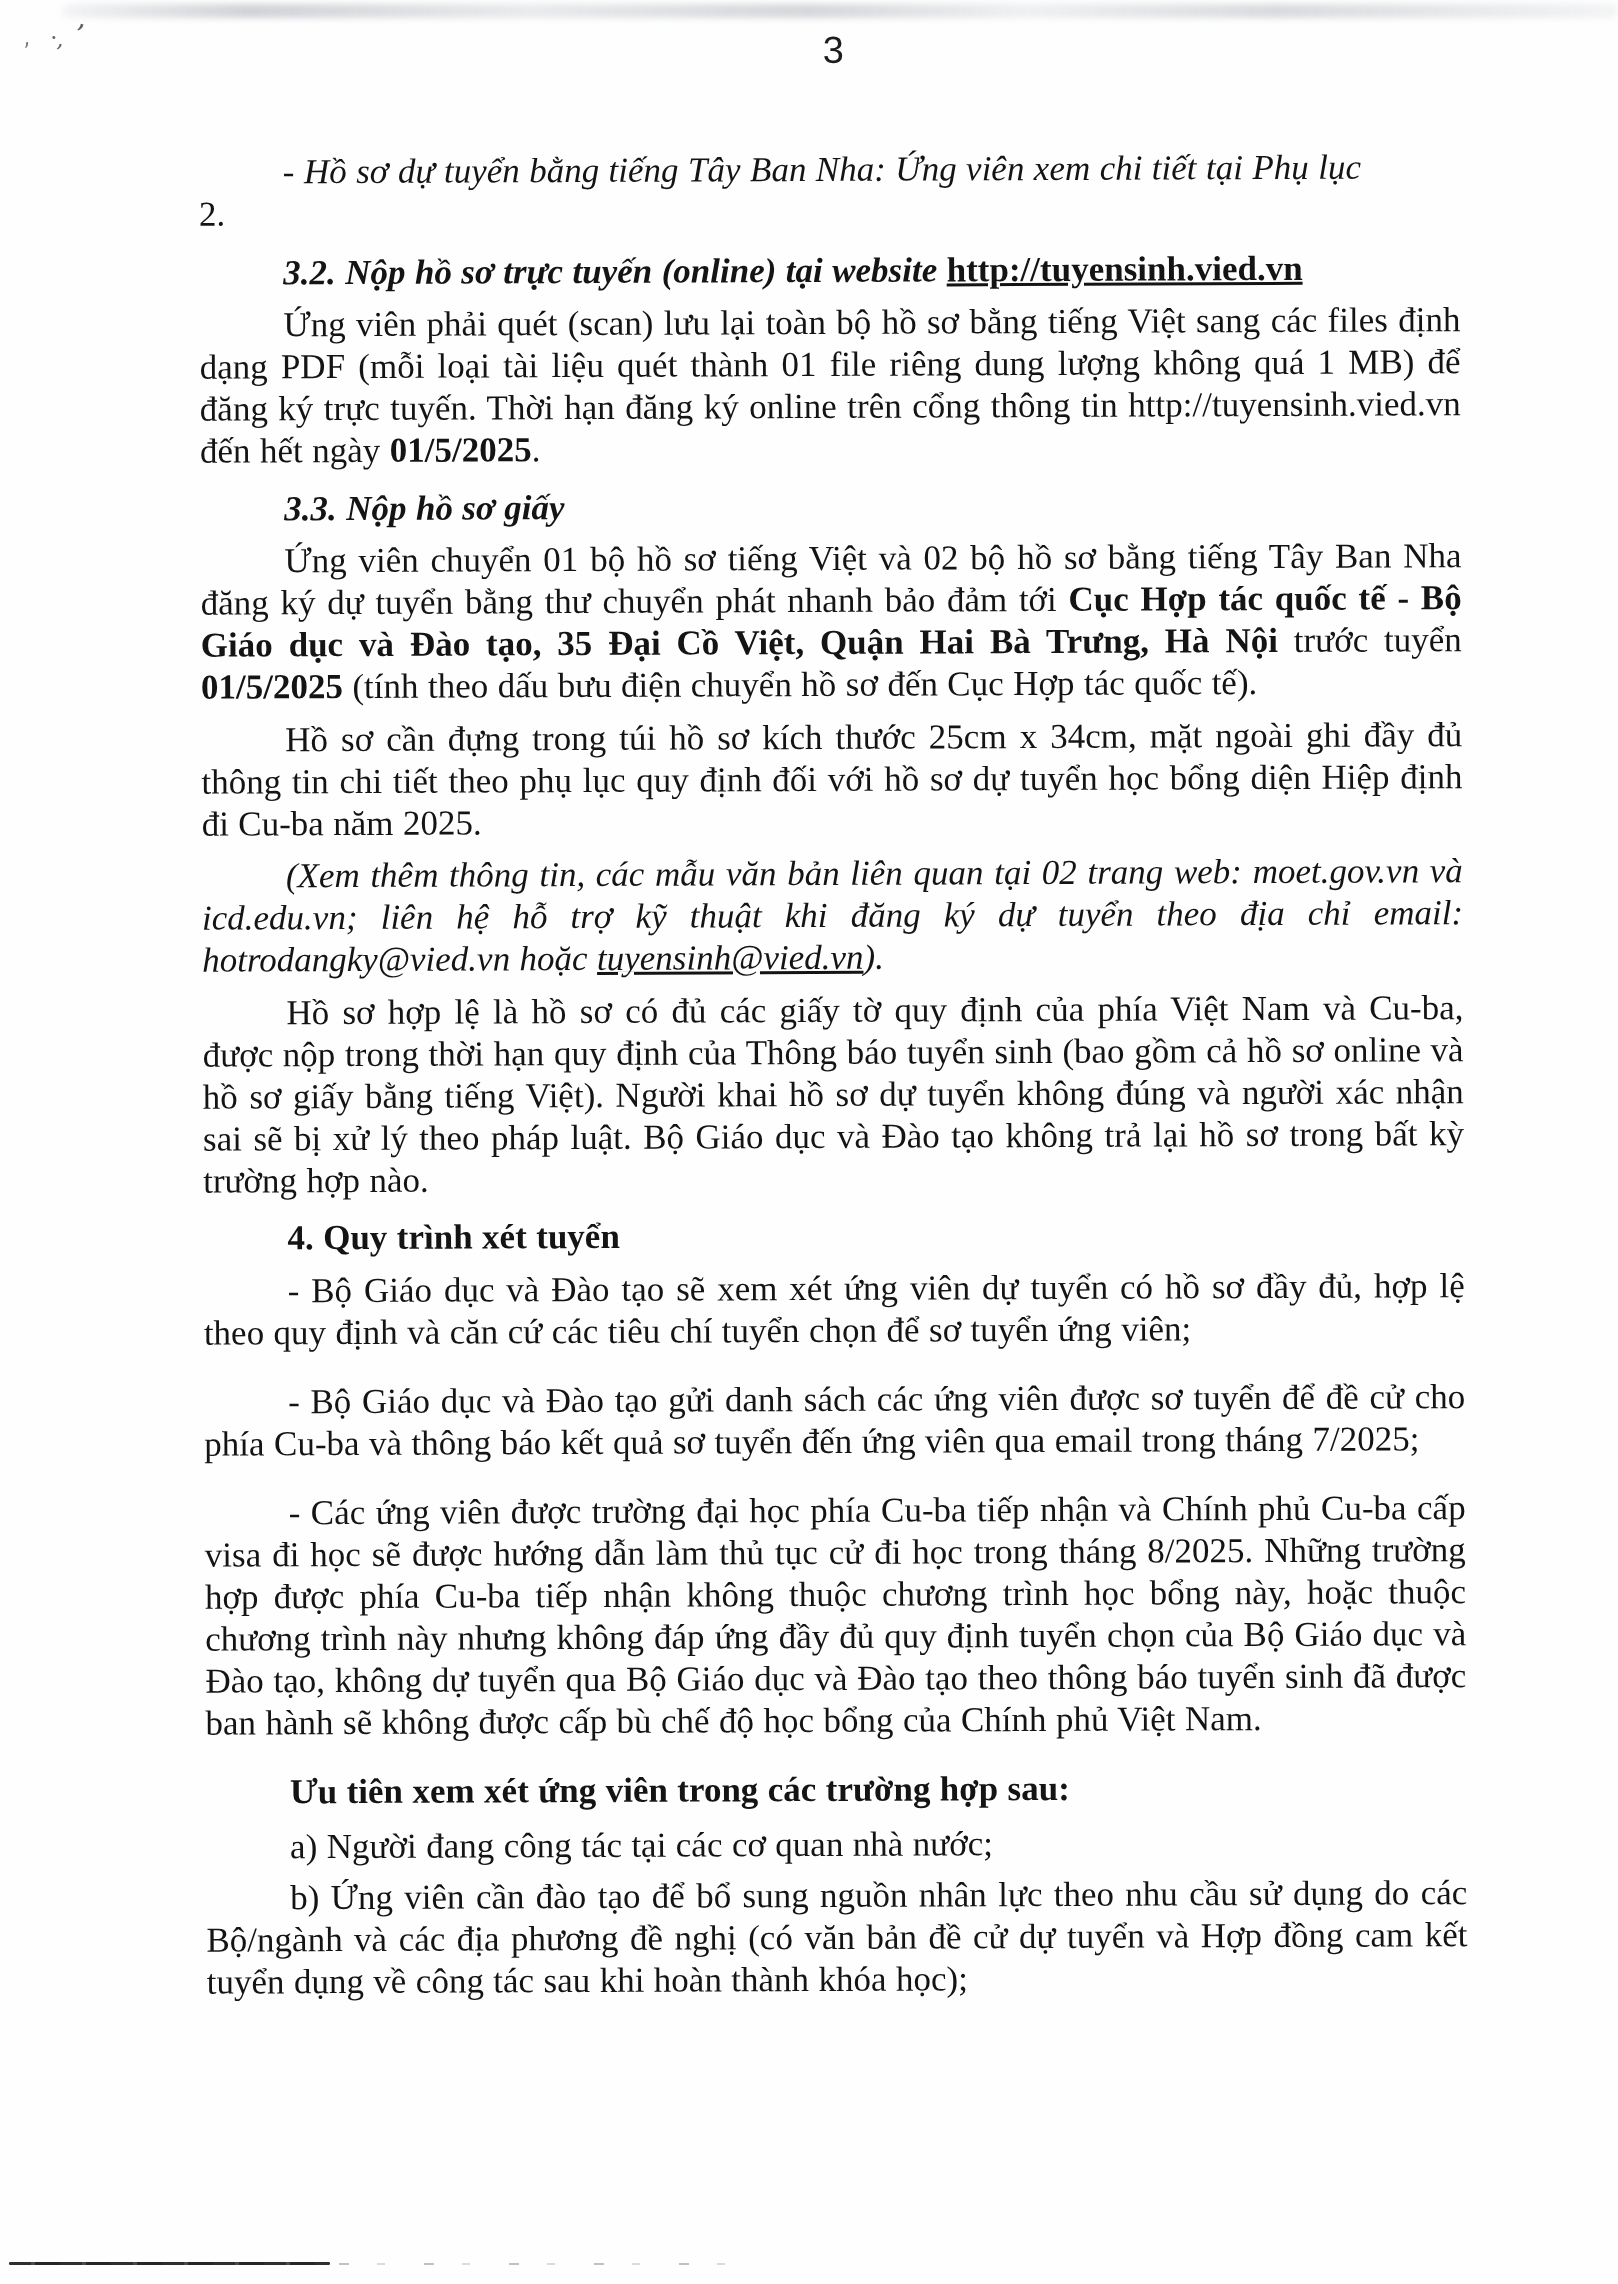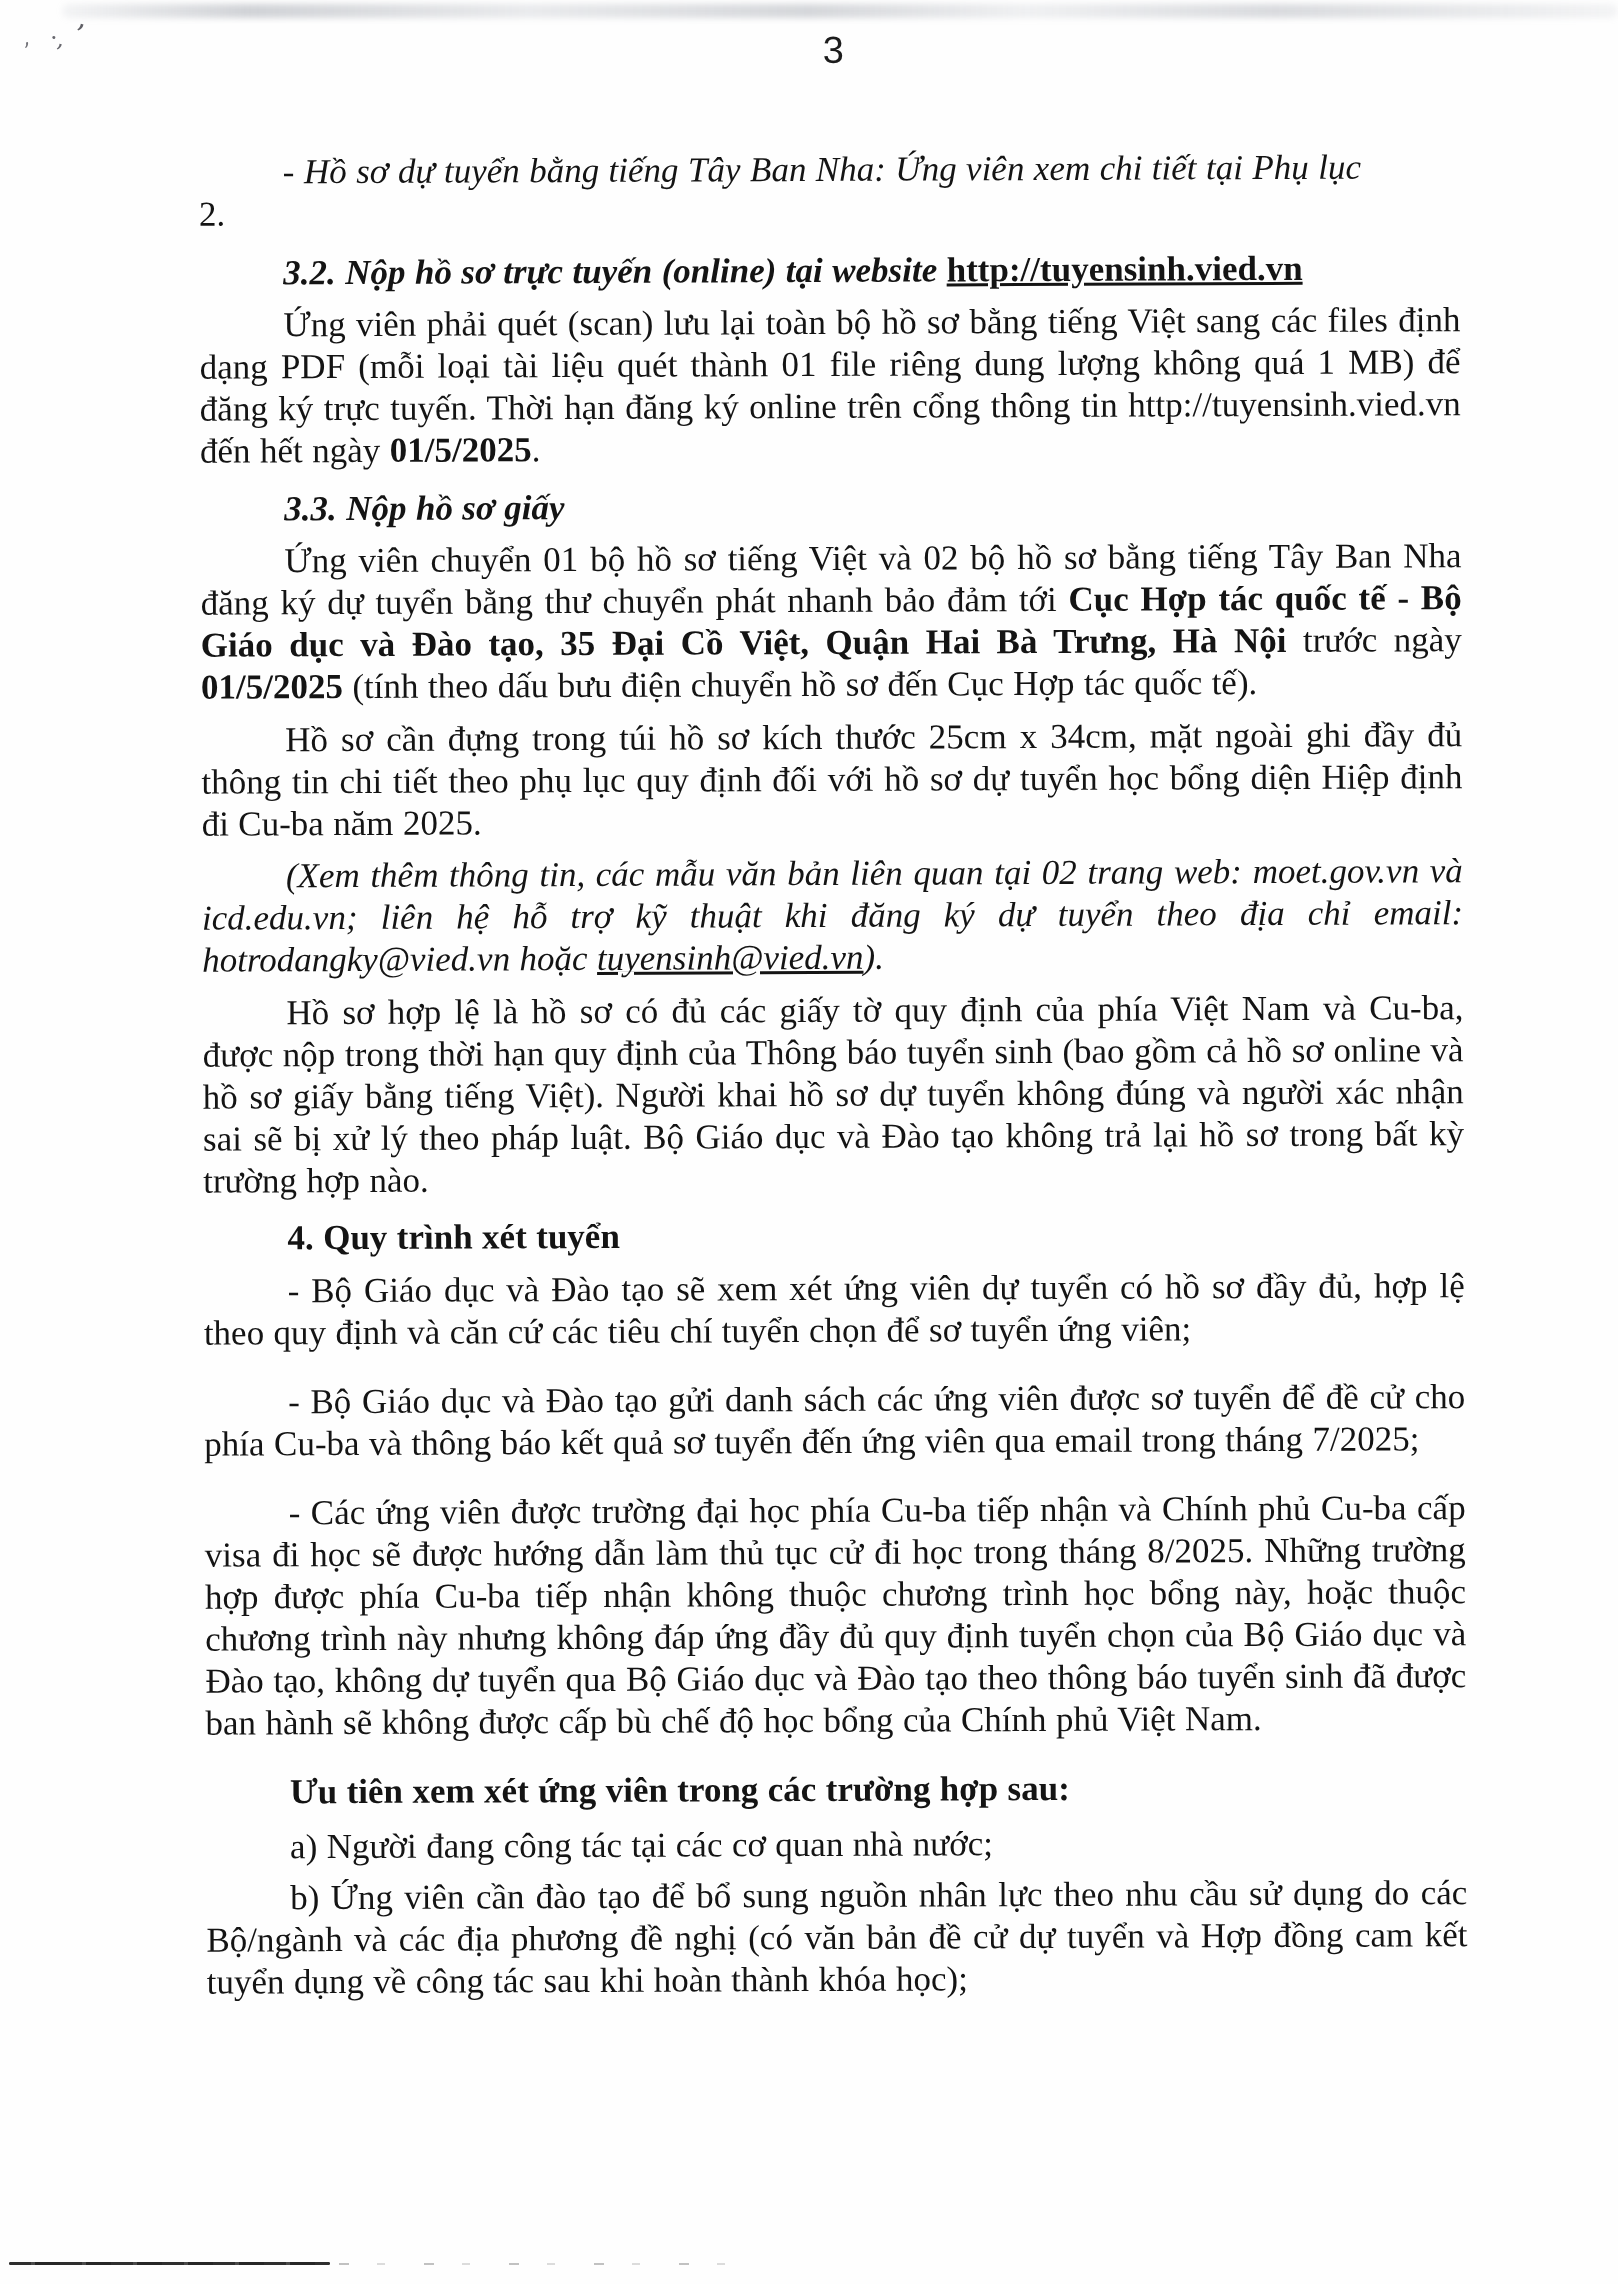--- a/index.html
+++ b/index.html
@@ -121,21 +121,21 @@
 
       <p>
         <span>Ứng viên phải quét (scan) lưu lại toàn bộ hồ sơ bằng tiếng Việt sang các files định dạng PDF (mỗi loại tài liệu quét thành 01 file riêng dung lượng không quá 1 MB) để đăng ký trực tuyến. Thời hạn đăng ký online trên cổng thông tin http://tuyensinh.vied.vn đến hết ngày </span><b>01/5/2025</b><span>.</span>
       </p>
 
       <h3>
         <span class="it">3.3. Nộp hồ sơ giấy</span>
       </h3>
 
       <p>
-        <span>Ứng viên chuyển 01 bộ hồ sơ tiếng Việt và 02 bộ hồ sơ bằng tiếng Tây Ban Nha đăng ký dự tuyển bằng thư chuyển phát nhanh bảo đảm tới </span><b>Cục Hợp tác quốc tế - Bộ Giáo dục và Đào tạo, 35 Đại Cồ Việt, Quận Hai Bà Trưng, Hà Nội</b><span> trước ngày </span><b>01/5/2025</b><span> (tính theo dấu bưu điện chuyển hồ sơ đến Cục Hợp tác quốc tế).</span>
+        <span>Ứng viên chuyển 01 bộ hồ sơ tiếng Việt và 02 bộ hồ sơ bằng tiếng Tây Ban Nha đăng ký dự tuyển bằng thư chuyển phát nhanh bảo đảm tới </span><b>Cục Hợp tác quốc tế - Bộ Giáo dục và Đào tạo, 35 Đại Cồ Việt, Quận Hai Bà Trưng, Hà Nội</b><span> trước tuyển </span><b>01/5/2025</b><span> (tính theo dấu bưu điện chuyển hồ sơ đến Cục Hợp tác quốc tế).</span>
       </p>
 
       <p>Hồ sơ cần đựng trong túi hồ sơ kích thước 25cm x 34cm, mặt ngoài ghi đầy đủ thông tin chi tiết theo phụ lục quy định đối với hồ sơ dự tuyển học bổng diện Hiệp định đi Cu-ba năm 2025.</p>
 
       <p class="it">
         <span>(Xem thêm thông tin, các mẫu văn bản liên quan tại 02 trang web: moet.gov.vn và icd.edu.vn; liên hệ hỗ trợ kỹ thuật khi đăng ký dự tuyển theo địa chỉ email: hotrodangky@vied.vn hoặc </span><span class="ul">tuyensinh@vied.vn</span><span>).</span>
       </p>
 
       <p>Hồ sơ hợp lệ là hồ sơ có đủ các giấy tờ quy định của phía Việt Nam và Cu-ba, được nộp trong thời hạn quy định của Thông báo tuyển sinh (bao gồm cả hồ sơ online và hồ sơ giấy bằng tiếng Việt). Người khai hồ sơ dự tuyển không đúng và người xác nhận sai sẽ bị xử lý theo pháp luật. Bộ Giáo dục và Đào tạo không trả lại hồ sơ trong bất kỳ trường hợp nào.</p>
 

